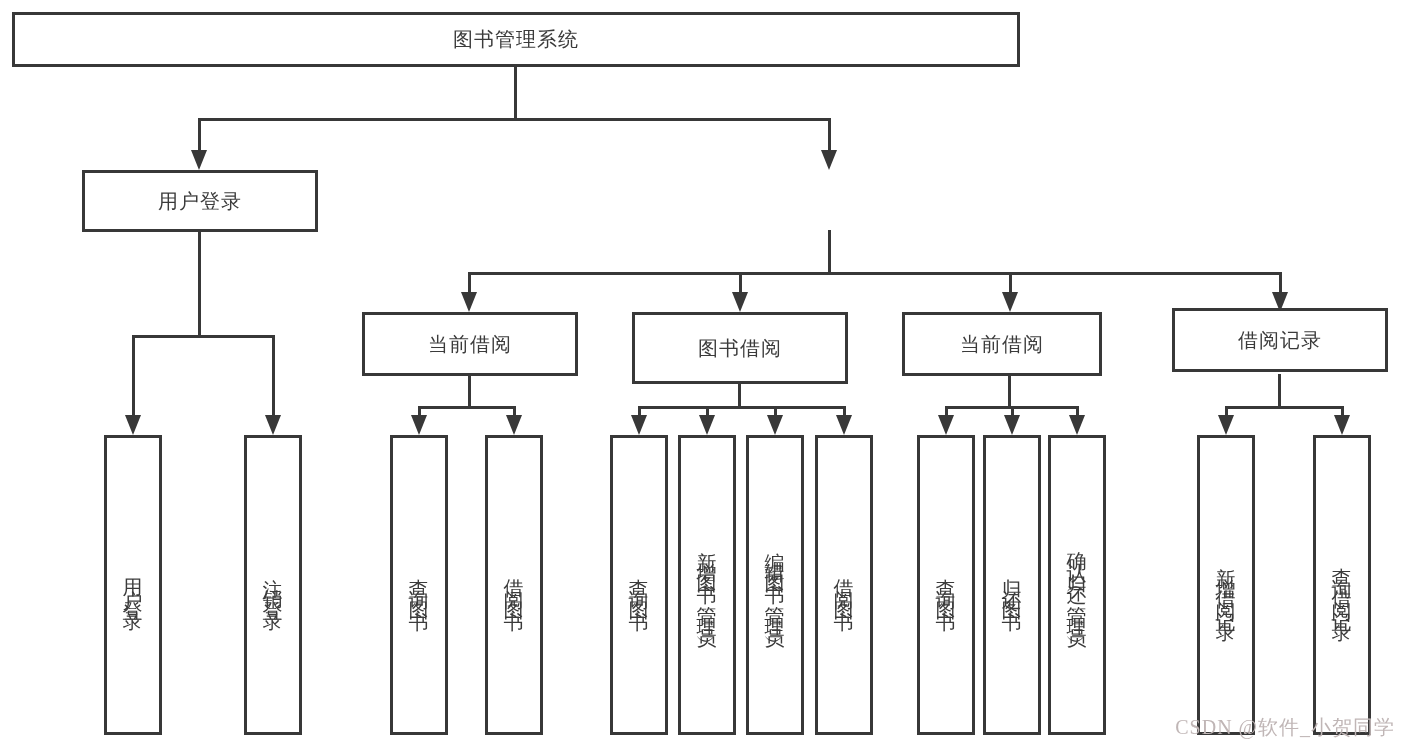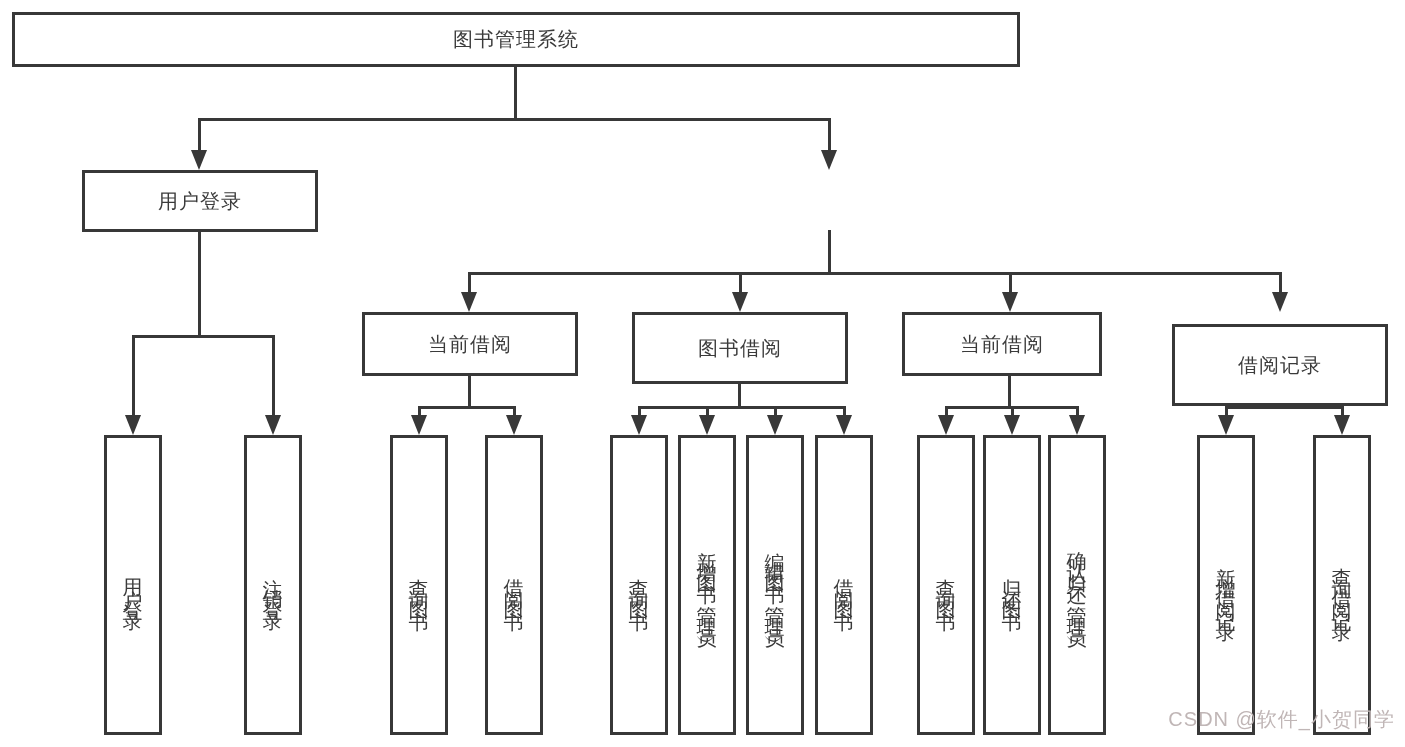--- a/index.html
+++ b/index.html
@@ -51,25 +51,26 @@
   .arrow::after{
     content:"";
     position:absolute;top:100%;left:-7px;
     width:0;height:0;
     border-left:8.5px solid transparent;
     border-right:8.5px solid transparent;
     border-top:20px solid var(--line);
   }
   .watermark{
     position:absolute;
-    right:10px;bottom:14px;
+    right:10px;bottom:6px;
     font-size:20px;
     color:var(--watermark);
     z-index:3;
     letter-spacing:1px;
+    font-family:Liberation Serif, serif;
   }
 </style>
 </head>
 <body>
 
 <div class="canvas">
 
   <div class="node" style="left:12px;top:12px;width:1008px;height:55px">图书管理系统</div>
 
   <div class="vline" style="left:514px;top:65px;height:56px"></div>
@@ -87,21 +88,21 @@
   <div class="vline" style="left:828px;top:230px;height:45px"></div>
   <div class="hline" style="left:468px;top:272px;width:814px"></div>
   <div class="arrow" style="left:468px;top:272px;height:20px"></div>
   <div class="arrow" style="left:739px;top:272px;height:20px"></div>
   <div class="arrow" style="left:1009px;top:272px;height:20px"></div>
   <div class="arrow" style="left:1279px;top:272px;height:20px"></div>
 
   <div class="node" style="left:362px;top:312px;width:216px;height:64px">当前借阅</div>
   <div class="node" style="left:632px;top:312px;width:216px;height:72px">图书借阅</div>
   <div class="node" style="left:902px;top:312px;width:200px;height:64px">当前借阅</div>
-  <div class="node" style="left:1172px;top:324px;width:216px;height:82px">借阅记录</div>
+  <div class="node" style="left:1172px;top:308px;width:216px;height:64px">借阅记录</div>
 
   <div class="vline" style="left:468px;top:374px;height:35px"></div>
   <div class="hline" style="left:418px;top:406px;width:98px"></div>
   <div class="arrow" style="left:418px;top:406px;height:9px"></div>
   <div class="arrow" style="left:513px;top:406px;height:9px"></div>
 
   <div class="vline" style="left:738px;top:374px;height:35px"></div>
   <div class="hline" style="left:638px;top:406px;width:208px"></div>
   <div class="arrow" style="left:638px;top:406px;height:9px"></div>
   <div class="arrow" style="left:706px;top:406px;height:9px"></div>

